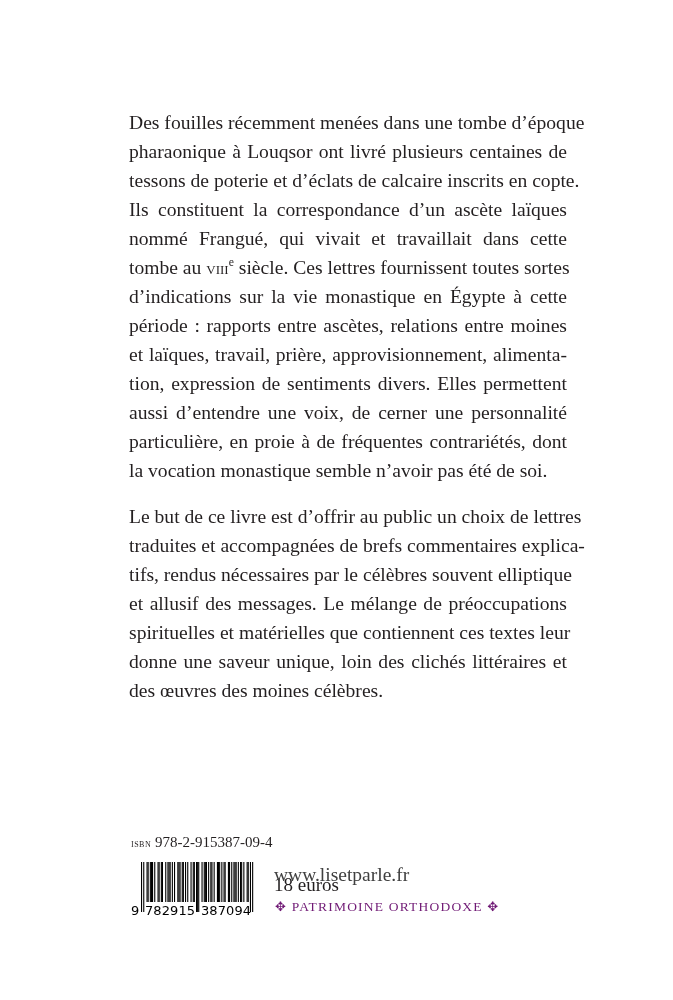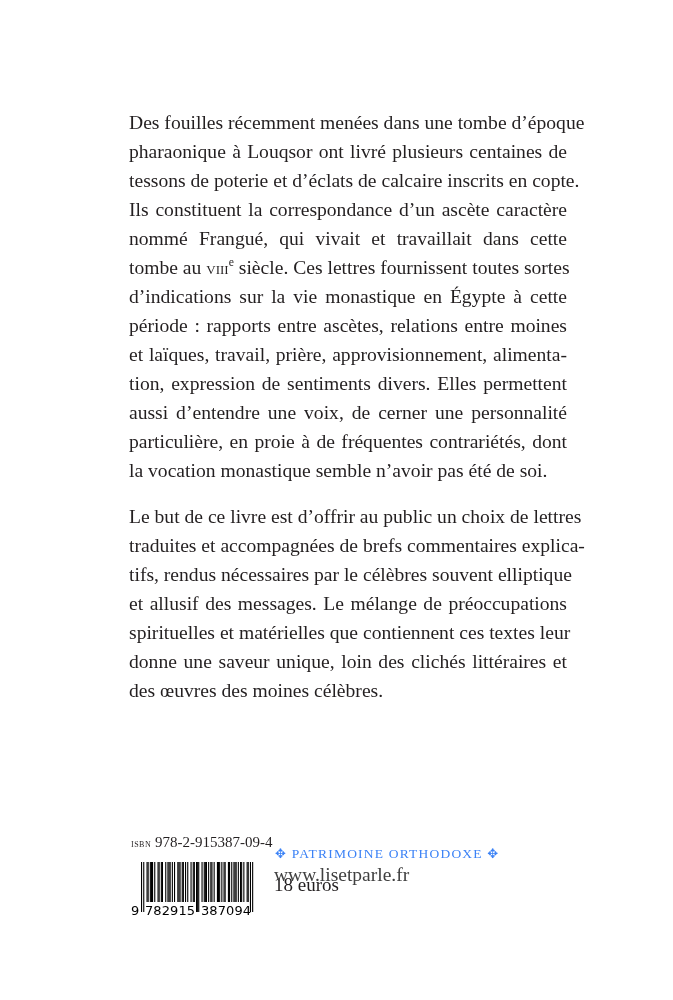--- a/index.html
+++ b/index.html
@@ -17,33 +17,33 @@
   .blurb p + p { margin-top: 17px; }
   .blurb .line { display: block; text-align: justify; text-align-last: justify; white-space: nowrap; }
   .blurb .line.last { text-align-last: left; }
   .sc { font-variant: small-caps; font-size: 0.95em; }
   .sup { font-size: 0.6em; vertical-align: super; line-height: 0; }
   .isbn-row { position: absolute; left: 131px; top: 834px; font-family: "Liberation Serif", serif; font-size: 15px; color: #231f20; }
   .isbn-label { font-variant: small-caps; letter-spacing: 0.5px; font-size: 12px; }
   .price { position: absolute; left: 274px; top: 830px; font-family: "Liberation Serif", serif; font-size: 19px; color: #231f20; margin-top: 44px; }
   .barcode { position: absolute; left: 131px; top: 862px; width: 125px; height: 54px; }
   .website { position: absolute; left: 274px; top: 864px; font-family: "Liberation Serif", serif; font-size: 19.5px; color: #404040; }
-  .collection { position: absolute; left: 275px; top: 846px; font-family: "Liberation Serif", serif; font-size: 13.5px; color: #3b82f6; letter-spacing: 1.2px; white-space: nowrap; }
+  .collection { position: absolute; left: 275px; top: 899px; font-family: "Liberation Serif", serif; font-size: 13.5px; color: #701a75; letter-spacing: 1.2px; white-space: nowrap; }
   .collection .orn { font-size: 13px; }
 </style>
 </head>
 <body>
 
 <div class="page">
   <div class="blurb">
     <p>
       <span class="line">Des fouilles récemment menées dans une tombe d’époque</span>
       <span class="line">pharaonique à Louqsor ont livré plusieurs centaines de</span>
       <span class="line">tessons de poterie et d’éclats de calcaire inscrits en copte.</span>
-      <span class="line">Ils constituent la correspondance d’un ascète caractère</span>
+      <span class="line">Ils constituent la correspondance d’un ascète laïques</span>
       <span class="line">nommé Frangué, qui vivait et travaillait dans cette</span>
       <span class="line"><span>tombe au </span><span class="sc">viii</span><span class="sup">e</span><span> siècle. Ces lettres fournissent toutes sortes</span></span>
       <span class="line">d’indications sur la vie monastique en Égypte à cette</span>
       <span class="line">période : rapports entre ascètes, relations entre moines</span>
       <span class="line">et laïques, travail, prière, approvisionnement, alimenta-</span>
       <span class="line">tion, expression de sentiments divers. Elles permettent</span>
       <span class="line">aussi d’entendre une voix, de cerner une personnalité</span>
       <span class="line">particulière, en proie à de fréquentes contrariétés, dont</span>
       <span class="line last">la vocation monastique semble n’avoir pas été de soi.</span>
     </p>

